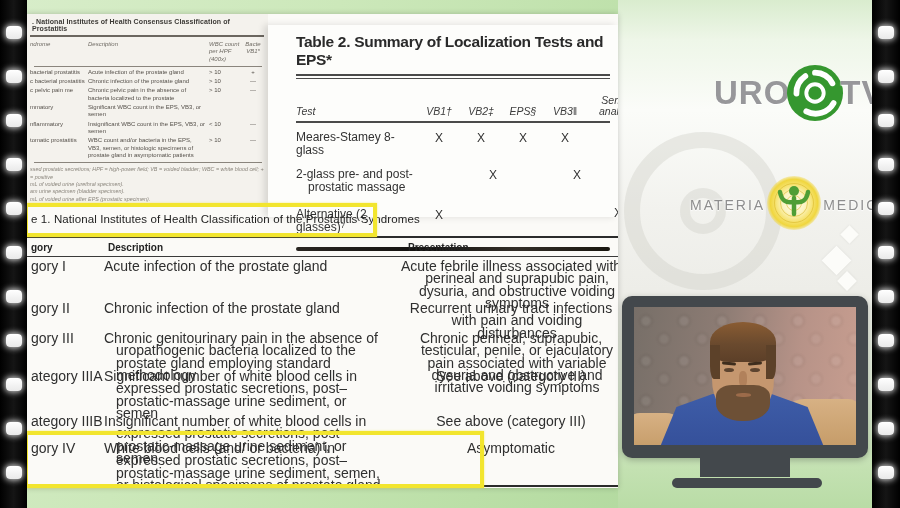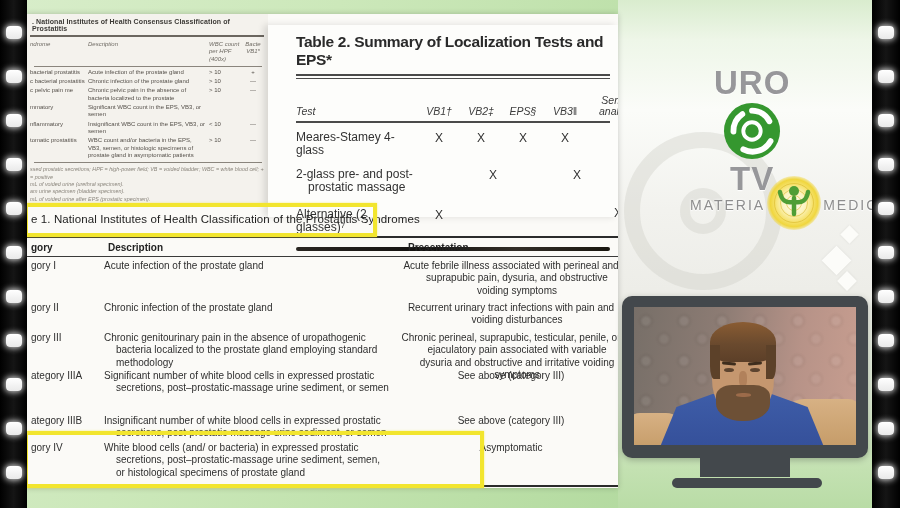--- a/index.html
+++ b/index.html
@@ -21,21 +21,21 @@
   .reel{position:absolute;left:6px;top:132px;width:158px;height:158px;border-radius:50%;
     border:16px solid rgba(205,205,196,.38);box-sizing:border-box;}
   .reel-hub{position:absolute;left:62px;top:188px;width:46px;height:46px;border-radius:50%;
     border:10px solid rgba(205,205,196,.38);box-sizing:border-box;}
   .diamond{position:absolute;background:#fcfcf9;transform:rotate(45deg);box-shadow:0 0 3px rgba(0,0,0,.08);}
   .d1{left:225px;top:228px;width:13px;height:13px;}
   .d2{left:208px;top:250px;width:21px;height:21px;}
   .d3{left:222px;top:274px;width:14px;height:14px;}
 
   
-  .urotv{position:absolute;left:96px;top:64px;display:flex;align-items:center;z-index:2;flex-direction:column;}
+  .urotv{position:absolute;left:96px;top:64px;display:flex;align-items:center;z-index:2;}
   .urotv .word{font-size:33px;font-weight:bold;color:#97979a;letter-spacing:1px;
     text-shadow:0 1px 1px #fff;}
   .urotv svg{margin:0 -4px;}
 
   
   .mm{position:absolute;left:72px;top:176px;display:flex;align-items:center;z-index:2;}
   .mm .word{font-size:20px;color:#8d8d8d;letter-spacing:2px;font-variant:small-caps;
     text-shadow:0 0 3px #fff,0 1px 1px #fff;}
   .mm-icon{position:relative;width:54px;height:54px;margin:0 2px;flex:0 0 auto;}
   .mm-glow{position:absolute;inset:0;border-radius:50%;
@@ -115,21 +115,21 @@
   .hang{padding-left:12px;text-indent:-12px;}
 
   
   .t1{position:absolute;left:0;top:191px;width:592px;height:283px;color:#262626;}
   .t1-title{position:absolute;left:5px;top:8px;font-size:11.5px;color:#1d1d1d;letter-spacing:.1px;}
   .t1-rule1{position:absolute;left:0;top:31px;width:592px;height:1.5px;background:#2b2b2b;}
   .t1-head{position:absolute;top:37px;font-size:10px;font-weight:bold;color:#222;}
   .h-cat{left:5px;} .h-desc{left:82px;} .h-pres{left:382px;}
   .t1-rule2{position:absolute;left:0;top:51px;width:592px;height:1px;background:#3a3a3a;}
   .t1-ruleB{position:absolute;left:0;top:280px;width:592px;height:1.5px;background:#2b2b2b;}
-  .t1-row{position:absolute;left:0;width:592px;display:flex;font-size:10px;line-height:12.3px;color:#2f2f2f;}
+  .t1-row{position:absolute;left:0;width:592px;display:flex;font-size:14px;line-height:12.3px;color:#2f2f2f;}
   .c-cat{width:78px;flex:0 0 auto;padding-left:5px;box-sizing:border-box;}
   .c-desc{width:296px;flex:0 0 auto;padding-right:10px;box-sizing:border-box;}
   .c-pres{width:210px;flex:0 0 auto;text-align:center;}
   .r1{top:55px;} .r2{top:97px;} .r3{top:127px;} .r4{top:165px;} .r5{top:210px;} .r6{top:237px;}
 
   
   .hl{position:absolute;border:4px solid #f2e52e;box-shadow:0 0 2px rgba(242,229,46,.6);z-index:5;background:transparent;}
   .hl-title{left:24px;top:203px;width:353px;height:34px;box-sizing:border-box;}
   .hl-row{left:24px;top:431px;width:460px;height:57px;box-sizing:border-box;}
 </style>
@@ -279,21 +279,21 @@
         <div class="t2-test">Test</div>
         <div class="t2-cell">VB1†</div>
         <div class="t2-cell">VB2‡</div>
         <div class="t2-cell">EPS§</div>
         <div class="t2-cell">VB3‖</div>
         <div class="t2-cell semen">Semen analysis</div>
       </div>
       <div class="t2-hr"></div>
 
       <div class="t2-row t2-body t2-r1">
-        <div class="t2-test">Meares-Stamey 4-glass</div>
+        <div class="t2-test">Meares-Stamey 8-glass</div>
         <div class="t2-cell">X</div>
         <div class="t2-cell">X</div>
         <div class="t2-cell">X</div>
         <div class="t2-cell">X</div>
         <div class="t2-cell semen"></div>
       </div>
       <div class="t2-row t2-body t2-r2">
         <div class="t2-test hang">2-glass pre- and post- prostatic massage</div>
         <div class="t2-cell"></div>
         <div class="t2-cell">X</div>

